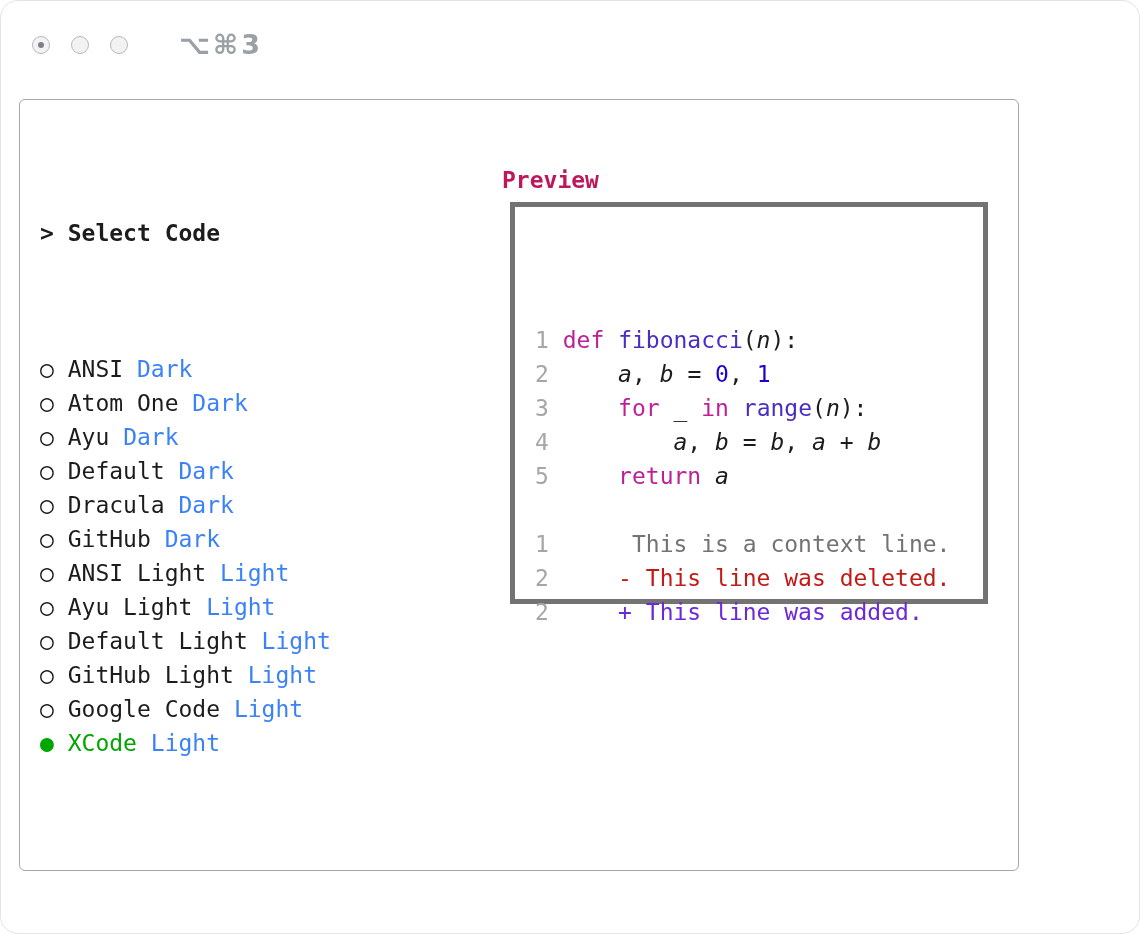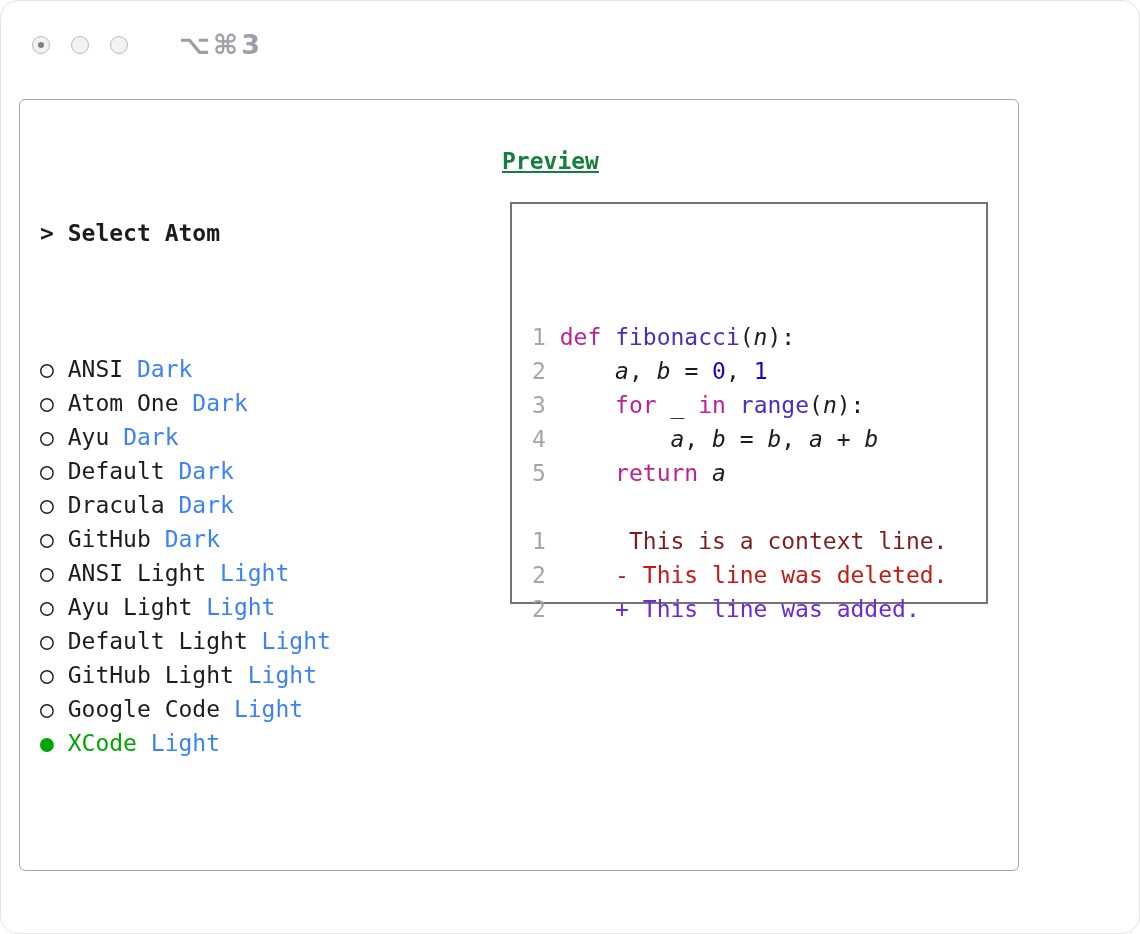--- a/index.html
+++ b/index.html
@@ -41,55 +41,55 @@
   .row { height:34px; }
   .bold { font-weight:700; }
   .variant { color:#3b82f6; }
   .marker { color:#1c1c1c; }
   .marker.on { color:#00a600; }
   .option { cursor:pointer; }
   .option.selected .name { color:#00a600; }
   .apply-sec { margin-top:34px; }
   
   .preview-title {
-    position:absolute; left:482px; top:44px;
-    font-size:23px; line-height:34px; font-weight:700; color:#15803d;text-decoration:underline;
+    position:absolute; left:482px; top:63px;
+    font-size:23px; line-height:34px; font-weight:700; color:#be185d;
   }
   .preview-box {
     position:absolute; left:490px; top:102px; width:478px; height:402px;
-    border:2px solid #737373; background:#fff;
+    border:5px solid #737373; background:#fff;
     padding:48px 0 8px 20px;
     font-size:23px; line-height:34px; white-space:pre; color:#1c1c1c;
   }
   .crow { height:34px; }
   .lineno  { color:#a6a6a6; }
   .tok-kw  { color:#bd2097; }
   .tok-fn  { color:#4a2dc2; }
   .tok-num { color:#1c00cf; }
   .tok-id  { font-style:italic; color:#1c1c1c; }
-  .tok-ctx { color:#7f1d1d; }
+  .tok-ctx { color:#737373; }
   .tok-del { color:#c41a16;margin-top:10px; }
   .tok-add { color:#6d28d9; }
 </style>
 </head>
 <body>
 
 <div class="screen">
 
   <div class="titlebar">
     <span class="tl dot"></span>
     <span class="tl"></span>
     <span class="tl"></span>
     <span class="shortcut">⌥⌘3</span>
   </div>
 
   <div class="panel">
 
     <div class="left-col">
-      <div class="row bold"><span>&gt;</span><span> </span><span>Select Atom</span></div>
+      <div class="row bold"><span>&gt;</span><span> </span><span>Select Code</span></div>
 
       <div><div class="row option"><span class="marker">○</span> <span class="name">ANSI</span> <span class="variant">Dark</span></div><div class="row option"><span class="marker">○</span> <span class="name">Atom One</span> <span class="variant">Dark</span></div><div class="row option"><span class="marker">○</span> <span class="name">Ayu</span> <span class="variant">Dark</span></div><div class="row option"><span class="marker">○</span> <span class="name">Default</span> <span class="variant">Dark</span></div><div class="row option"><span class="marker">○</span> <span class="name">Dracula</span> <span class="variant">Dark</span></div><div class="row option"><span class="marker">○</span> <span class="name">GitHub</span> <span class="variant">Dark</span></div><div class="row option"><span class="marker">○</span> <span class="name">ANSI Light</span> <span class="variant">Light</span></div><div class="row option"><span class="marker">○</span> <span class="name">Ayu Light</span> <span class="variant">Light</span></div><div class="row option"><span class="marker">○</span> <span class="name">Default Light</span> <span class="variant">Light</span></div><div class="row option"><span class="marker">○</span> <span class="name">GitHub Light</span> <span class="variant">Light</span></div><div class="row option"><span class="marker">○</span> <span class="name">Google Code</span> <span class="variant">Light</span></div><div class="row option selected"><span class="marker on">●</span> <span class="name">XCode</span> <span class="variant">Light</span></div></div>
 
       <div class="apply-sec">
         
         
       </div>
 
       
     </div>

